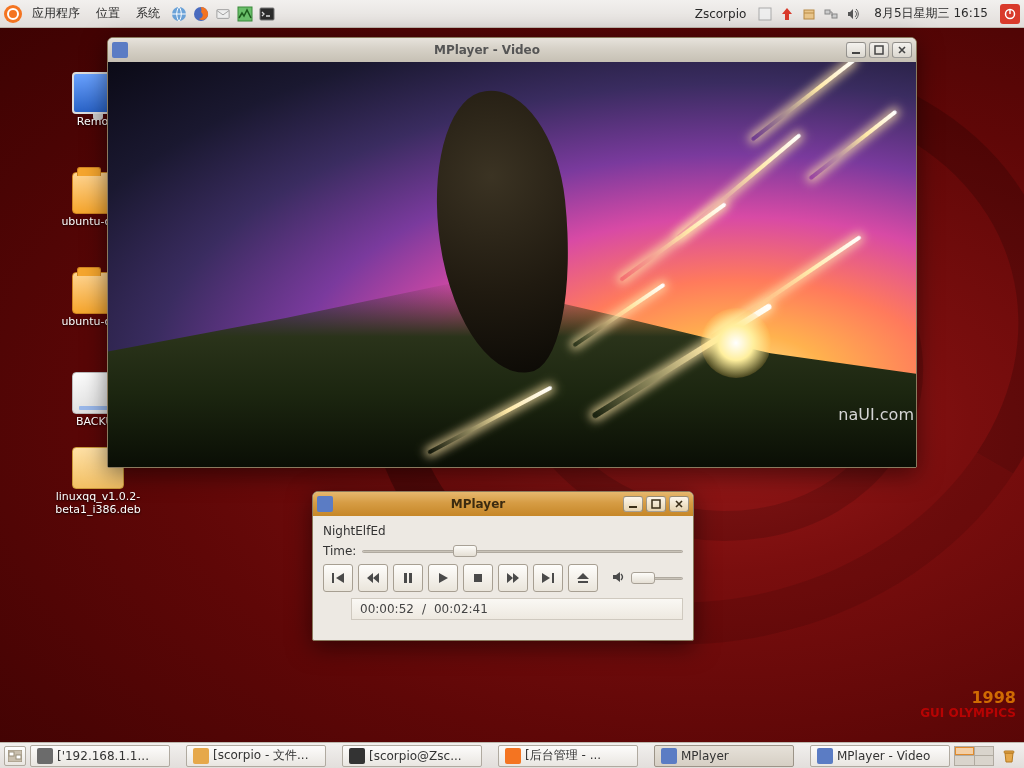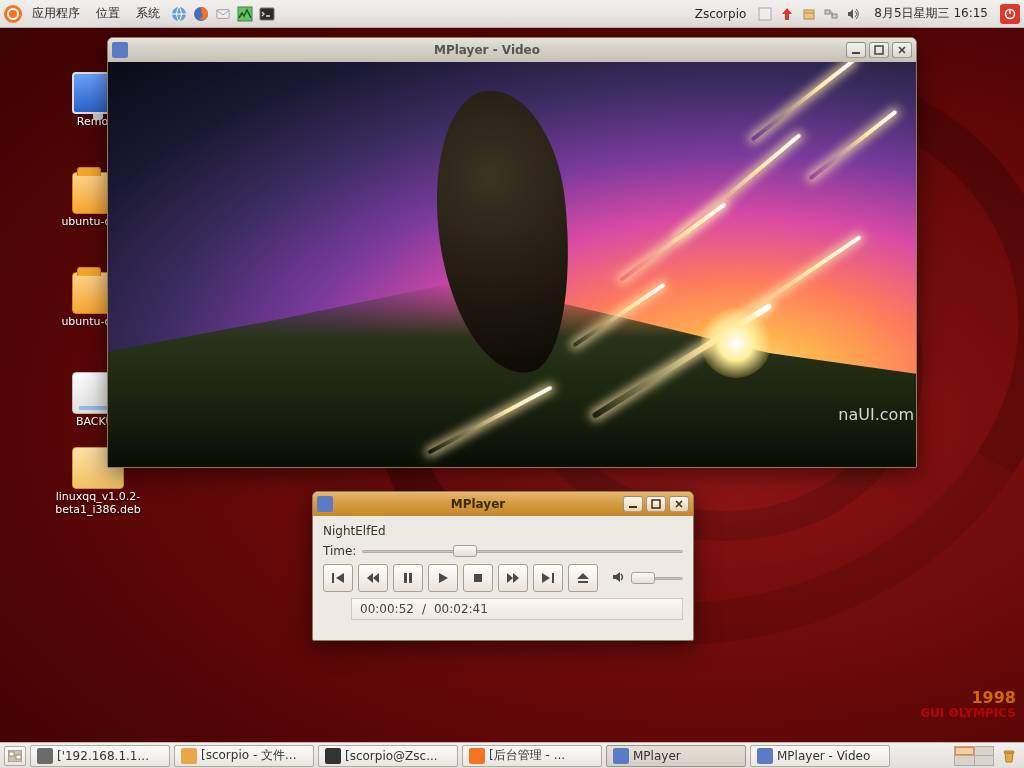--- a/index.html
+++ b/index.html
@@ -325,21 +325,21 @@
   </div>
 
   <div class="bottom-panel">
     <span class="show-desktop">
         <svg width="14" height="12" viewBox="0 0 14 12">
           <rect x="0" y="0" width="14" height="12" fill="#c9bfae" stroke="#9a8f7a"></rect>
           <rect x="1" y="2" width="5" height="4" fill="#fff" stroke="#9a8f7a"></rect>
           <rect x="8" y="5" width="5" height="4" fill="#fff" stroke="#9a8f7a"></rect>
         </svg>
       </span>
-    <div id="taskbar-items" style="display:flex;gap:4px">
+    <div id="taskbar-items" style="display:flex;gap:16px">
         <div class="task-btn">
           <span class="task-icon" style="background: rgb(107, 107, 107);"></span>
           <span>['192.168.1.1...</span>
         </div>
         <div class="task-btn">
           <span class="task-icon" style="background: rgb(230, 168, 74);"></span>
           <span>[scorpio - 文件...</span>
         </div>
         <div class="task-btn">
           <span class="task-icon" style="background: rgb(51, 51, 51);"></span>

